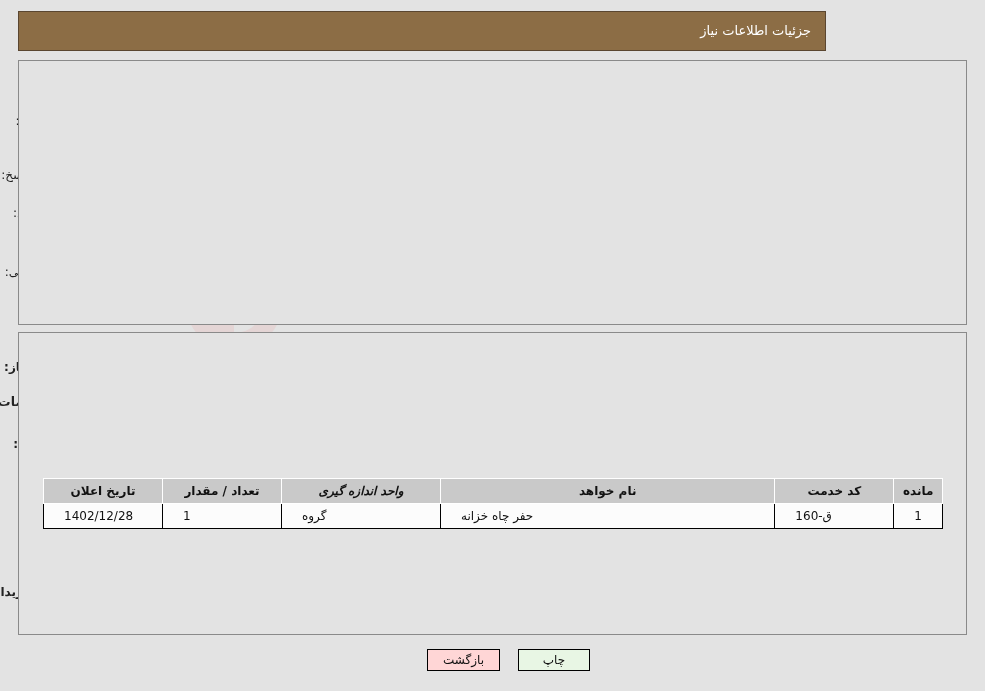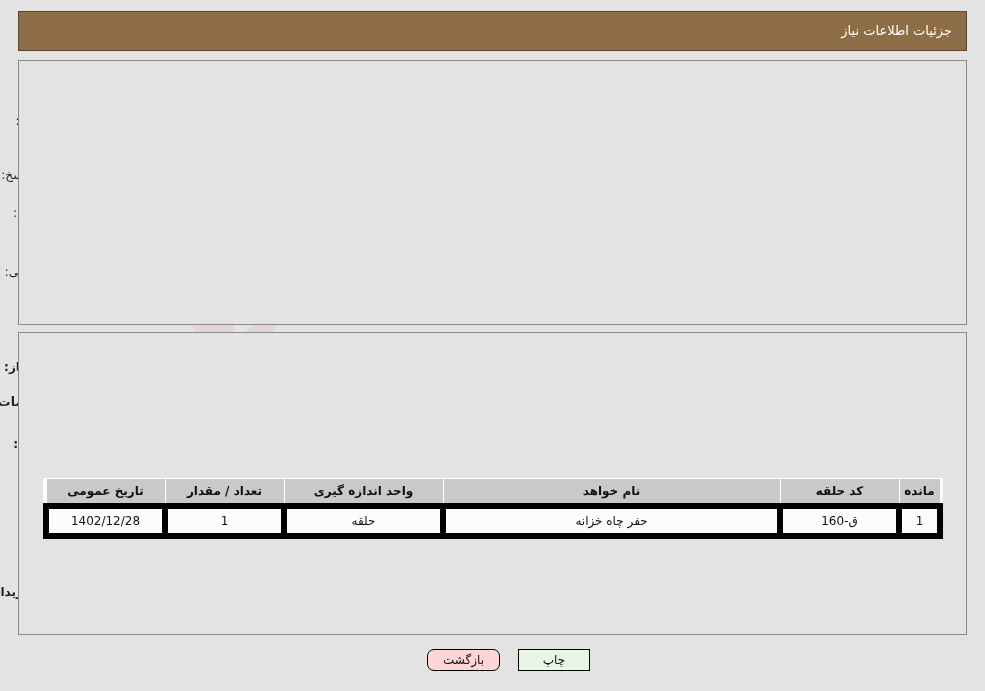--- a/index.html
+++ b/index.html
@@ -64,21 +64,21 @@
     left: -14px; top: 70px;
     border-left: 25px solid transparent;
     border-right: 25px solid transparent;
     border-top: 30px solid #e7b8b8;
   }
 
   
   .page-header {
     position: absolute;
     left: 18px; top: 11px;
-    width: 949px; height: 40px;
+    width: 808px; height: 40px;
     background: #8c6d45;
     border: 1px solid #5a4630;
     box-sizing: border-box;
     z-index: 2;
   }
   .page-header .title {
     position: absolute;
     right: 14px; top: 11px;
     color: #ffffff;
     font-size: 13px;
@@ -193,23 +193,23 @@
     background: #c9c9c9;
     border: 1px solid #ffffff;
     font-weight: bold;
     padding: 5px 4px;
     color: #111;
     text-align: center;
     font-size: 12px;
   }
   table.items td {
     background: #fcfcfc;
-    border: 6px solid #000000;
-    padding: 5px 4px;
-    text-align: center;
+    border: 1px solid #000000;
+    padding: 5px 20px;
+    text-align: left;
     color: #111;
   }
 
   
   .btn {
     position: absolute;
     height: 22px;
     line-height: 20px;
     border: 1px solid #000000;
     box-sizing: border-box;
@@ -290,40 +290,40 @@
 <span class="lbl lbl-bold" style="right:890px; top:394px; font-size:12.5px;">اطلاعات خدمات مورد نیاز</span>
 
 <span class="lbl lbl-bold" style="right:898px; top:437px;">گروه خدمت:</span>
 <div class="box right" style="right:177px; top:433px; width:688px; height:22px;">حفاری چاه</div>
 
 <div class="tbl-wrap">
   <table class="items">
     <thead>
       <tr>
         <th style="width:32px;">مانده</th>
-        <th style="width:110px;">کد حلقه</th>
+        <th style="width:110px;">کد خدمت</th>
         <th>نام خواهد</th>
-        <th style="width:150px;">واحد اندازه گیری</th>
+        <th style="width:150px;font-style:italic;">واحد اندازه گیری</th>
         <th style="width:110px;text-align:center;">تعداد / مقدار</th>
-        <th style="width:110px;">تاریخ عمومی</th>
+        <th style="width:110px;">تاریخ اعلان</th>
       </tr>
     </thead>
     <tbody>
       <tr>
         <td>1</td>
         <td>ق-160</td>
         <td>حفر چاه خزانه</td>
-        <td>حلقه</td>
+        <td>گروه</td>
         <td>1</td>
         <td>1402/12/28</td>
       </tr>
     </tbody>
   </table>
 </div>
 
 <span class="lbl lbl-bold" style="right:895px; top:585px;">توضیحات خریدار:</span>
 <div class="ta" style="right:68px; top:548px; width:797px; height:79px;">
   <span>بارگذاری  گواهی مالیات برارزش افزوده گواهی صلاحیت اسناد پیشنهاد قیمت وشماره شبا الزامی است</span>
   <span class="grip">◪</span>
 </div>
 
 <div class="btn btn-print" style="left:518px; top:649px; width:72px;">چاپ</div>
-<div class="btn btn-back" style="left:427px; top:649px; width:73px;border-radius:7px;">بازگشت</div>
+<div class="btn btn-back" style="left:427px; top:649px; width:73px;">بازگشت</div>
 
 </body></html>

